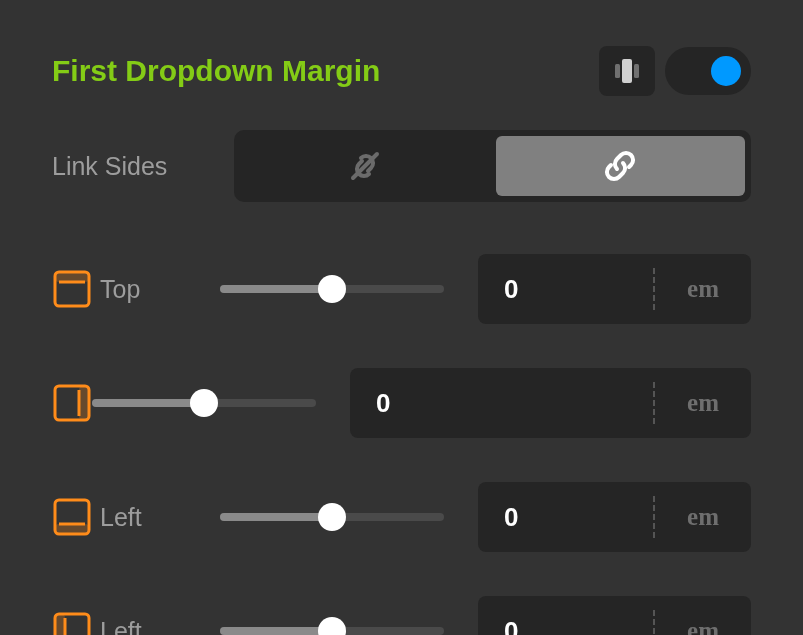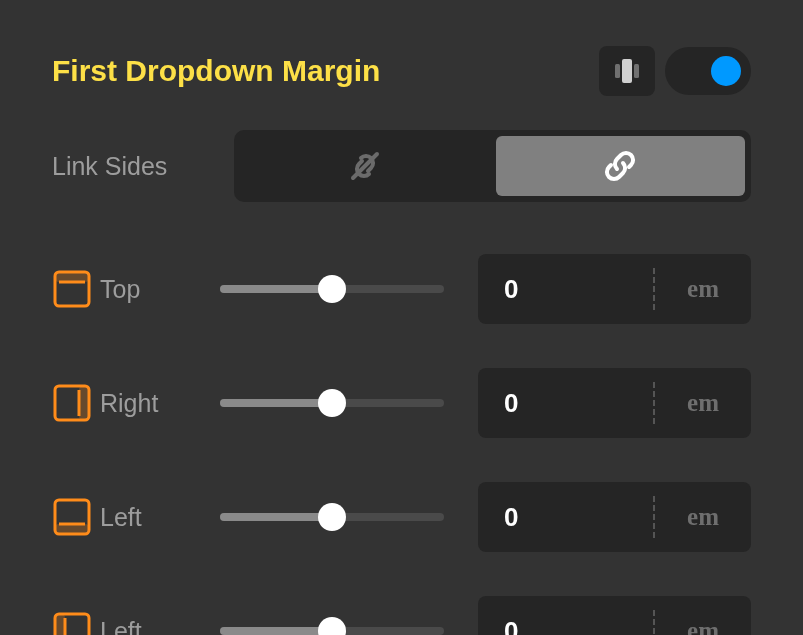--- a/index.html
+++ b/index.html
@@ -16,21 +16,21 @@
     padding: 46px 52px 30px 52px;
   }
   .header {
     display: flex;
     align-items: center;
     margin-bottom: 34px;
   }
   .title {
     font-size: 30px;
     font-weight: 700;
-    color: #fde047;
+    color: #84cc16;
     flex: 1;
   }
   .responsive-btn {
     width: 56px;
     height: 50px;
     background: #252525;
     border-radius: 8px;
     display: flex;
     align-items: center;
     justify-content: center;
@@ -221,21 +221,20 @@
       <div class="value-unit">em</div>
     </div>
   </div>
 
   <div class="side-row">
     <svg class="side-icon" viewBox="0 0 40 40">
       <rect x="3" y="3" width="34" height="34" rx="4" fill="none" stroke="#ff8c1a" stroke-width="3"></rect>
       <rect x="27" y="3" width="10" height="34" rx="4" fill="#ff8c1a" fill-opacity="0.25"></rect>
       <line x1="27" y1="7" x2="27" y2="33" stroke="#ff8c1a" stroke-width="3"></line>
     </svg>
-    <div class="side-label">Right</div>
     <div class="slider">
       <div class="slider-track"></div>
       <div class="slider-fill"></div>
       <div class="slider-thumb"></div>
     </div>
     <div class="value-box">
       <div class="value-num">0</div>
       <div class="value-divider"></div>
       <div class="value-unit">em</div>
     </div>

